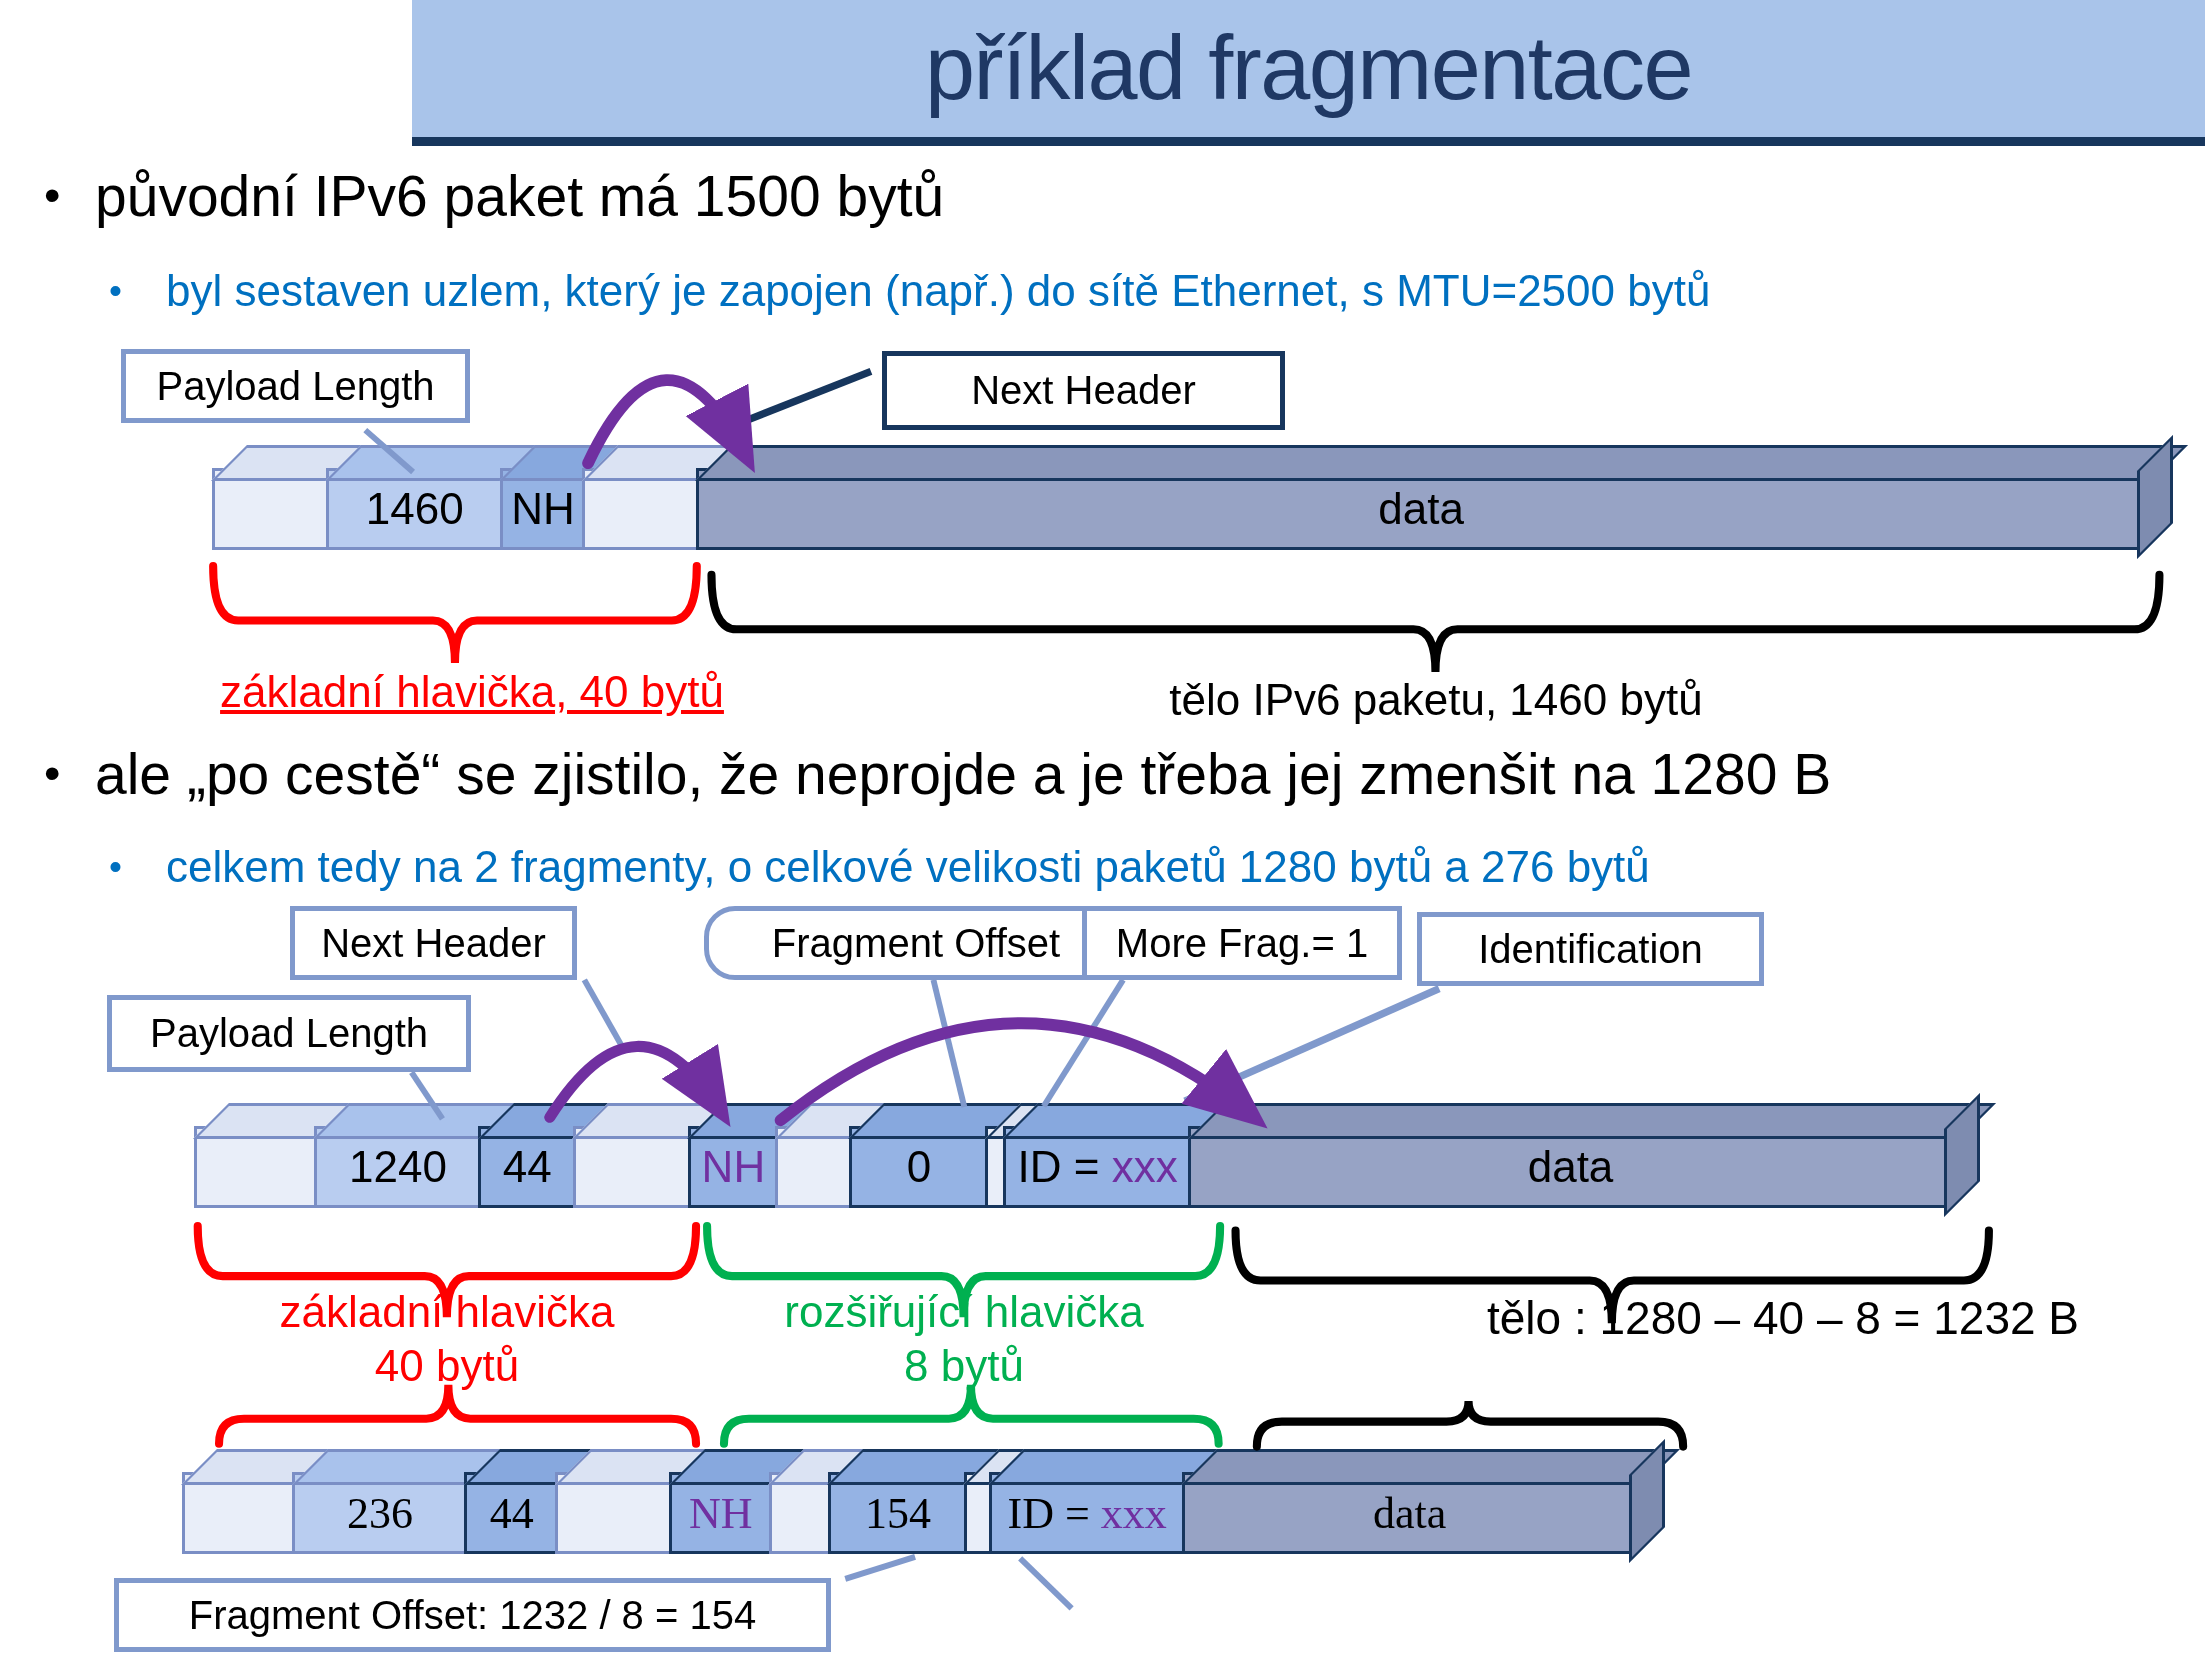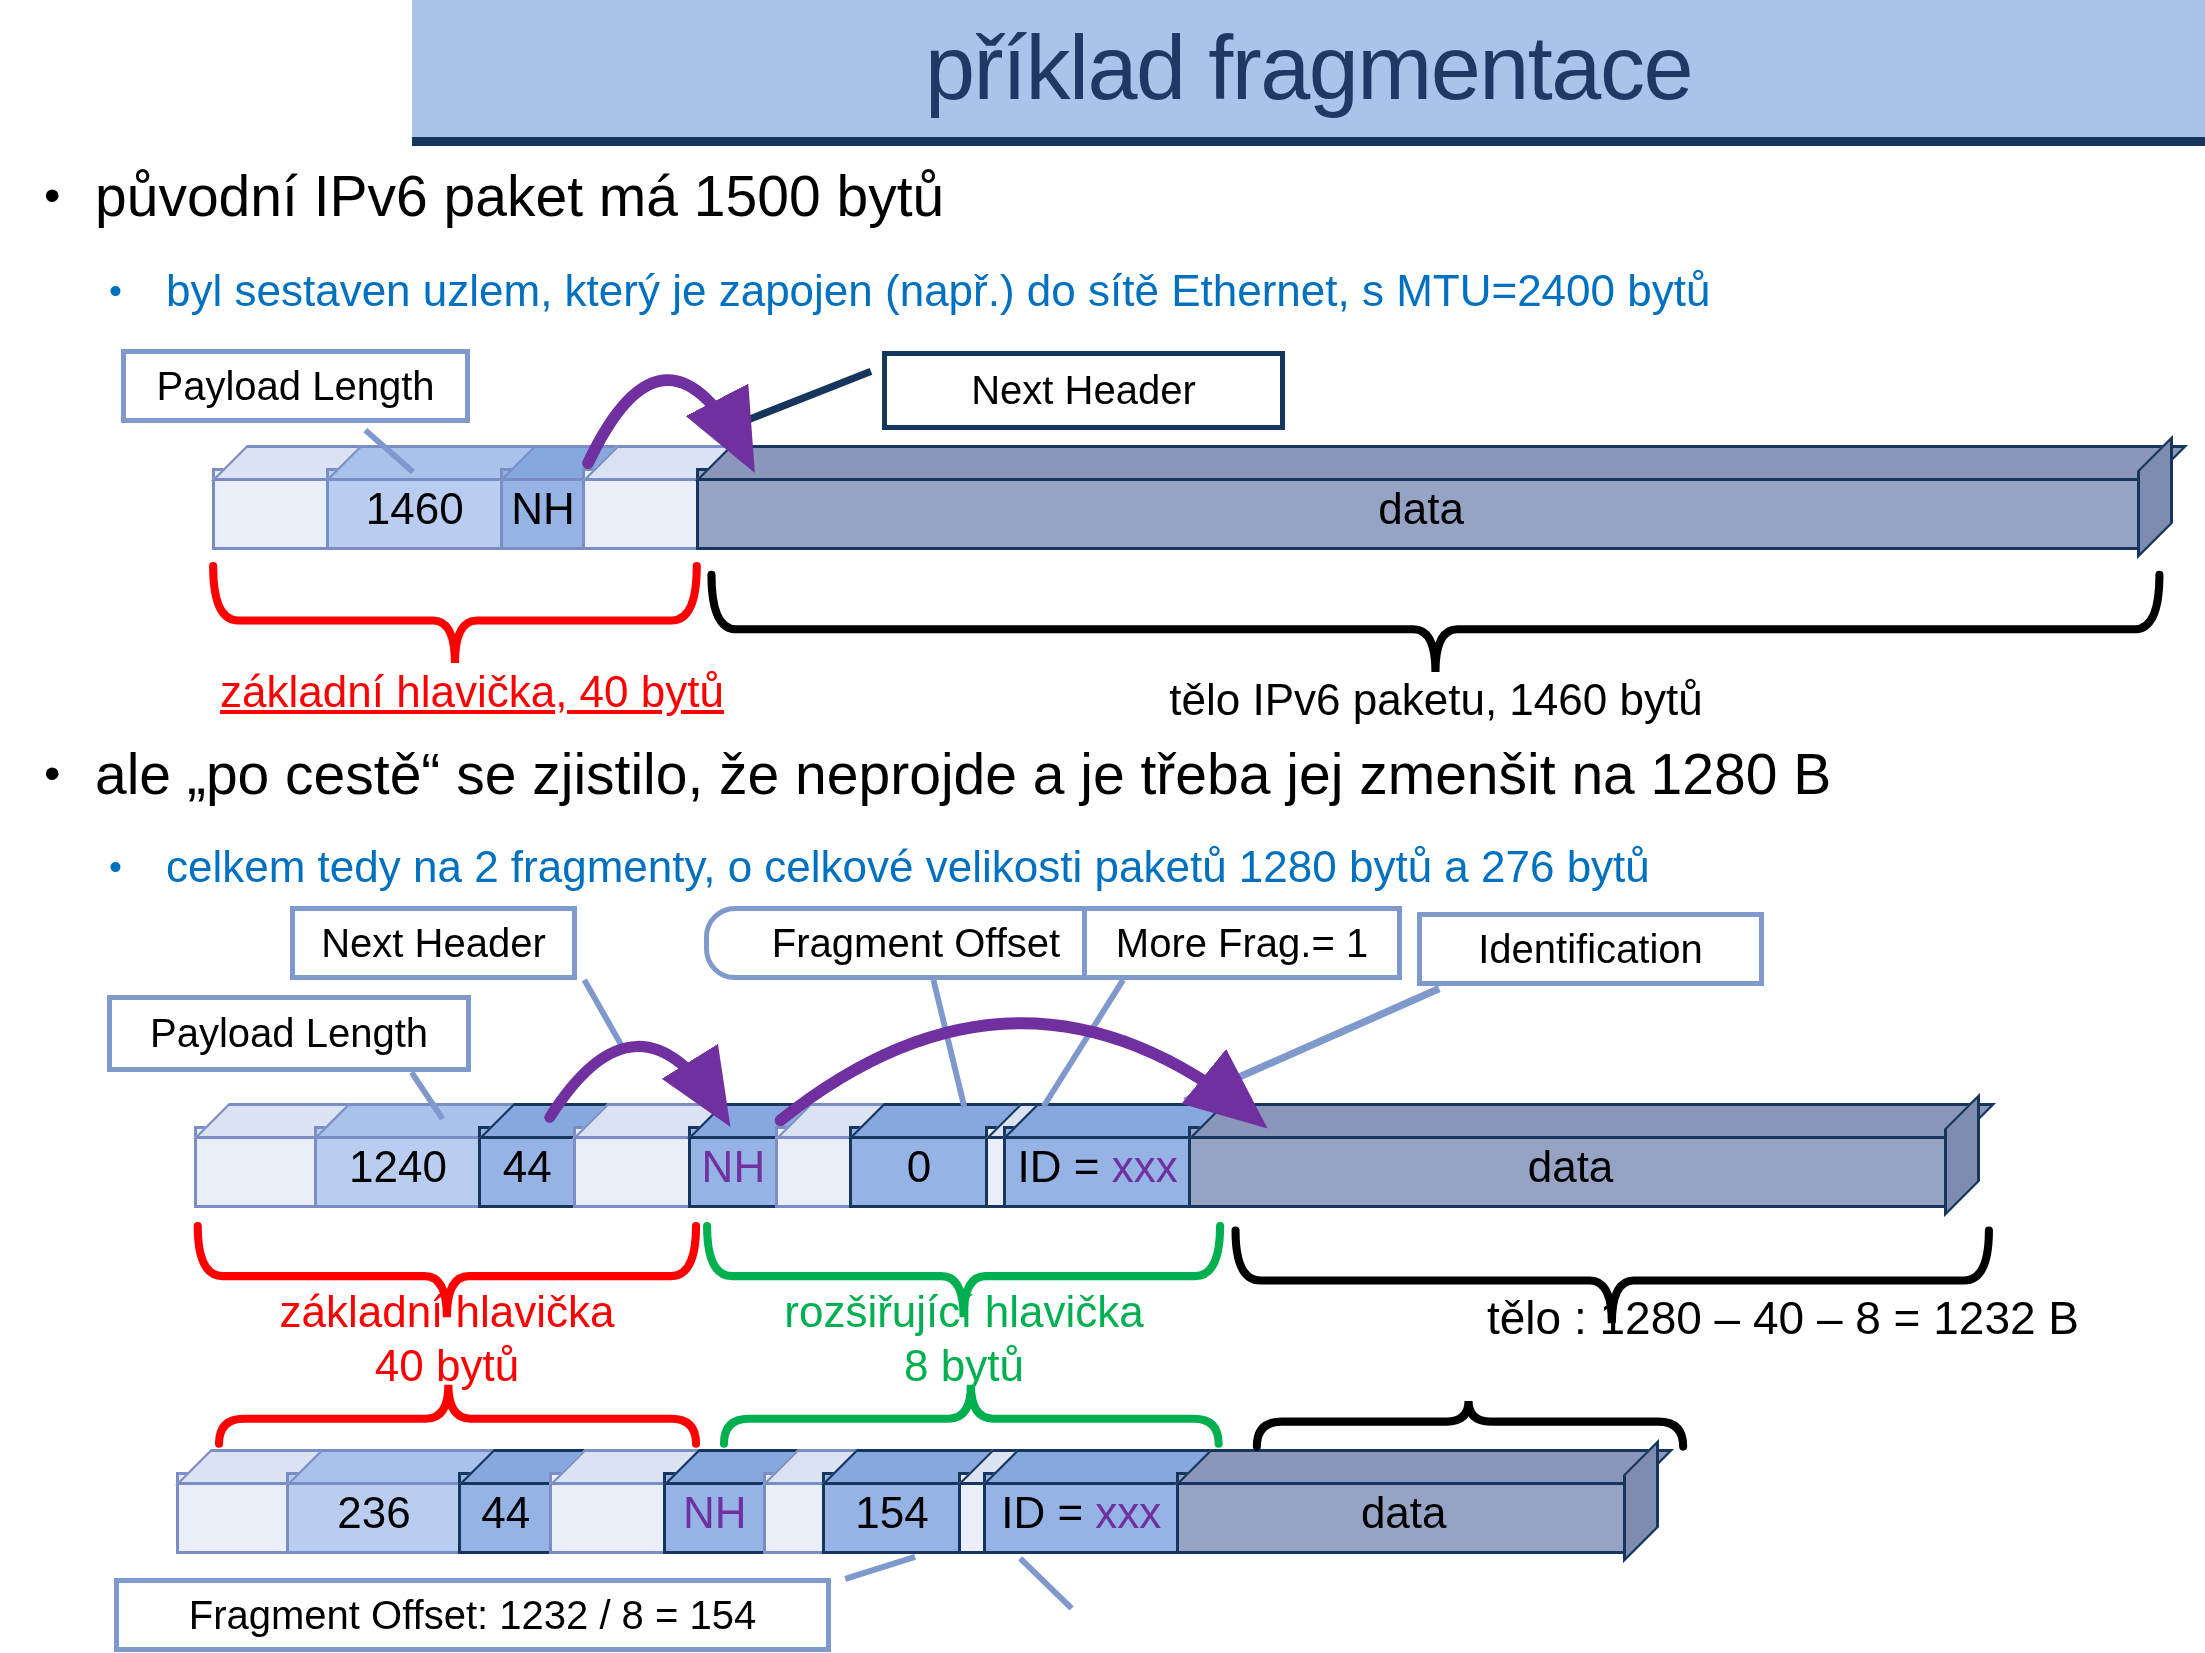--- a/index.html
+++ b/index.html
@@ -92,21 +92,21 @@
     <div class="t">příklad fragmentace</div>
   </div>
   <div class="titlerule"></div>
 
   <div class="bullet b-main" style="left:44px; top:163px;">
     <span class="mk">•</span>
     <span>původní IPv6 paket má 1500 bytů</span>
   </div>
   <div class="bullet b-sub" style="left:109px; top:266px;">
     <span class="mk">•</span>
-    <span>byl sestaven uzlem, který je zapojen (např.) do sítě Ethernet, s MTU=2400 bytů</span>
+    <span>byl sestaven uzlem, který je zapojen (např.) do sítě Ethernet, s MTU=2500 bytů</span>
   </div>
   <div class="bullet b-main" style="left:44px; top:741px;">
     <span class="mk">•</span>
     <span>ale „po cestě“ se zjistilo, že neprojde a je třeba jej zmenšit na 1280 B</span>
   </div>
   <div class="bullet b-sub" style="left:109px; top:842px;">
     <span class="mk">•</span>
     <span>celkem tedy na 2 fragmenty, o celkové velikosti paketů 1280 bytů a 276 bytů</span>
   </div>
 
@@ -184,21 +184,21 @@
     <div>40 bytů</div>
   </div>
   <div class="btext green two" style="left:964px; top:1285px;">
     <div>rozšiřující hlavička</div>
     <div>8 bytů</div>
   </div>
   <div class="btext eq" style="left:1783px; top:1291px;">
     <span>tělo : 1280 – 40 – 8 = 1232 B</span>
   </div>
 
-  <div class="bar" style="left:176px; top:1472px; width:1489px;">
+  <div class="bar" style="left:182px; top:1472px; width:1489px;font-family:Liberation Serif, serif;">
     <div class="seg f-e" style="width:7.65%;"></div>
     <div class="seg f-l" style="width:11.80%;">
       <span>236</span>
     </div>
     <div class="seg f-m dark" style="width:6.37%;">
       <span>44</span>
     </div>
     <div class="seg f-e" style="width:7.90%;"></div>
     <div class="seg f-m dark" style="width:6.91%;">
       <span class="txt-purple">NH</span>

